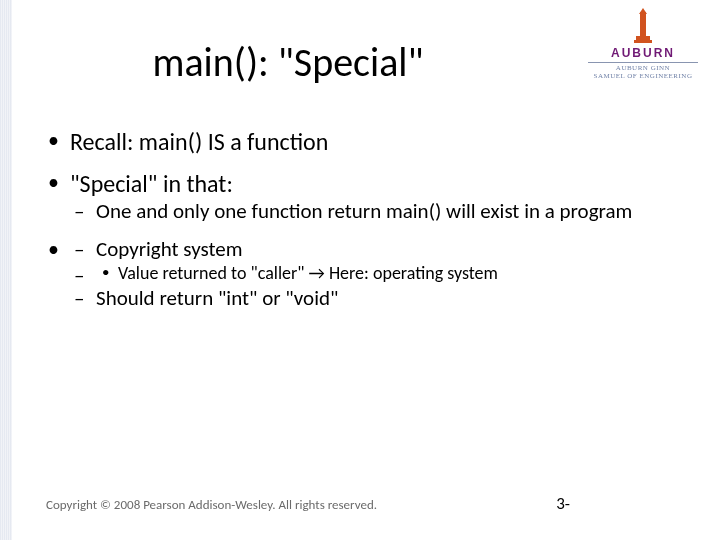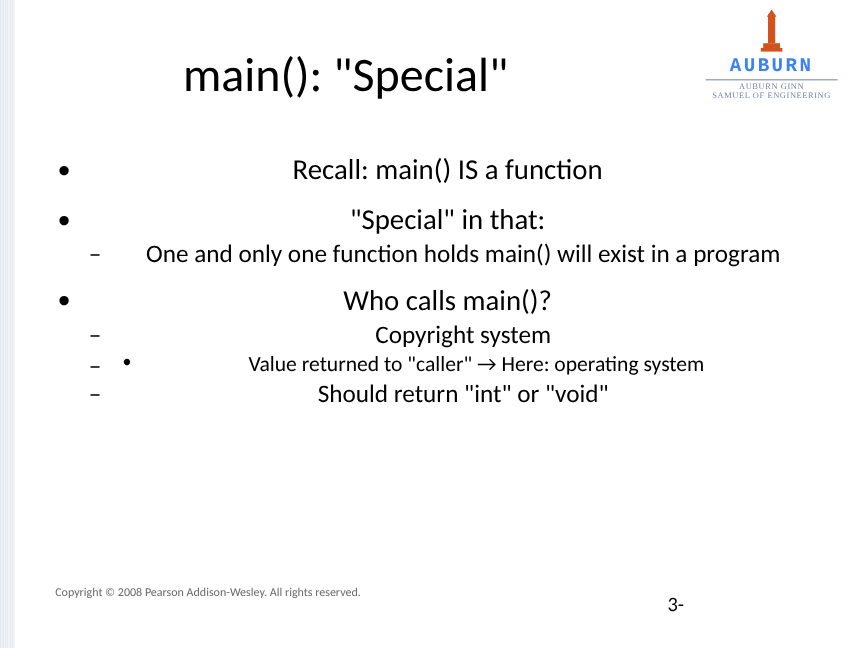--- a/index.html
+++ b/index.html
@@ -29,25 +29,25 @@
   .logo-block {
     position: absolute;
     top: 8px;
     right: 22px;
     width: 110px;
     text-align: center;
     color: #2a365a;
   }
   .logo-tower svg { display: block; margin: 0 auto; }
   .logo-name {
-    font-family: Liberation Mono, monospace;
-    font-size: 16px;
+    font-family: Liberation Sans, sans-serif;
+    font-size: 12px;
     letter-spacing: 2px;
     font-weight: 600;
-    color: #3b82f6;
+    color: #701a75;
     margin-top: 2px;
   }
   .logo-rule {
     height: 1px;
     background: #3a4f7c;
     margin: 2px 0;
     opacity: .6;
   }
   .logo-sub {
     font-family: Georgia, "Times New Roman", serif;
@@ -66,21 +66,20 @@
     font-weight: 400;
     color: #000;
   }
   .content {
     position: absolute;
     top: 128px;
     left: 46px;
     right: 44px;
     font-size: 24px;
     line-height: 1.15;
-    text-align: center;
   }
   ul.bullets { list-style: none; margin: 0; padding: 0; }
   ul.bullets > li {
     position: relative;
     padding-left: 24px;
     margin-bottom: 14px;
   }
   ul.bullets > li::before {
     content: "•";
     position: absolute;
@@ -113,22 +112,22 @@
     content: "•";
     position: absolute;
     left: 6px;
     top: 0;
     font-size: 15px;
     line-height: 1.3;
   }
   .copyright {
     position: absolute;
     left: 46px;
-    bottom: 40px;
-    font-size: 10px;
+    bottom: 28px;
+    font-size: 13px;
     color: #6b6b6b;
   }
   .slide-number {
     position: absolute;
     right: 150px;
     bottom: 26px;
     font-size: 17px;
     color: #000;
   }
 </style>
@@ -156,26 +155,25 @@
 
 <div class="content">
   <ul class="bullets">
     <li>
       <span>Recall: main() IS a function</span>
     </li>
     <li>
       <span>"Special" in that:</span>
       <ul class="dashes">
         <li>
-          <span>One and only one function holds main() will exist in a program</span>
+          <span>One and only one function return main() will exist in a program</span>
         </li>
       </ul>
     </li>
     <li>
-      <span>Who calls main()?</span>
       <ul class="dashes">
         <li>
           <span>Copyright system</span>
         </li>
         <li>
           <ul class="dots3">
             <li>
               <span>Value returned to "caller" → Here: operating system</span>
             </li>
           </ul>

